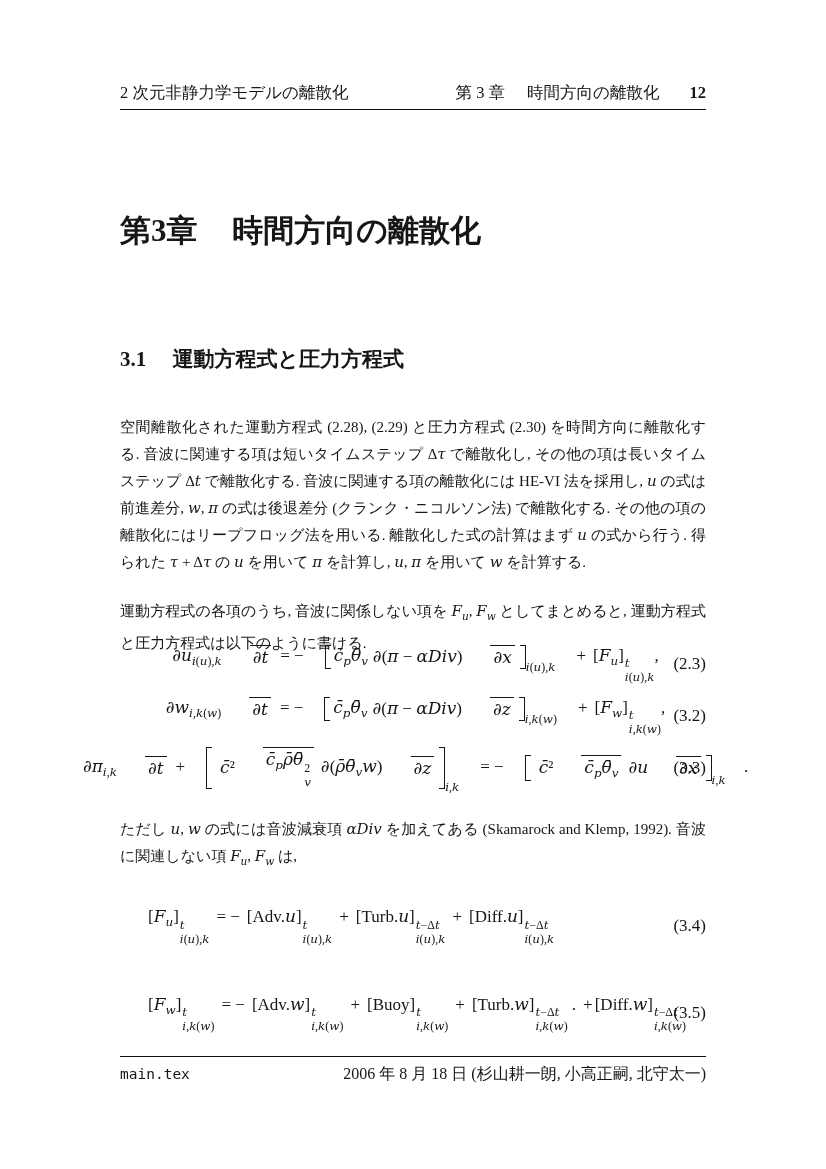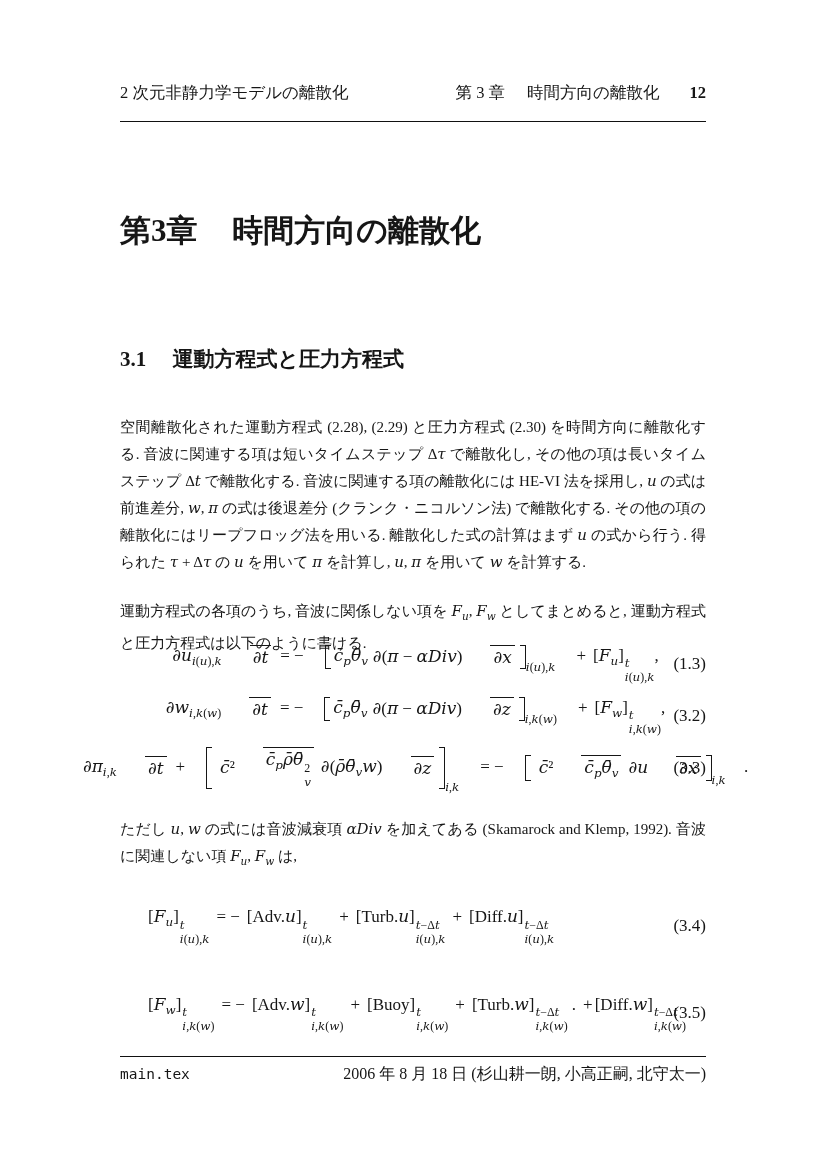--- a/index.html
+++ b/index.html
@@ -5,21 +5,21 @@
   html,body { margin:0; padding:0; background:#e8e8e8; }
   .page {
     position:relative; width:826px; height:1169px; margin:0 auto;
     background:#ffffff; color:#161616; overflow:hidden;
     font-family:"Liberation Serif","DejaVu Serif",serif;
   }
   
   .hdr {
     position:absolute; left:120px; top:82px; width:586px;
     display:flex; justify-content:space-between; align-items:flex-end;
-    font-size:16.5px; border-bottom:1.6px solid #111; padding-bottom:17px;gap:20px;
+    font-size:16.5px; border-bottom:1.6px solid #111; padding-bottom:5px;gap:20px;
   }
   .hdr-right { display:flex; align-items:baseline; }
   .hdr-chaplabel { margin-right:22px; }
   .hdr-pagenum { margin-left:30px; font-weight:bold; }
   
   .chapter {
     position:absolute; left:120px; top:210px;
     font-size:31px; font-weight:bold;
   }
   .chapter .gap { margin-left:27px; }
@@ -106,21 +106,21 @@
             <span class="fr">
               <span class="n"><i>∂</i>(<i>π</i> − <i>αDiv</i>)</span>
               <span class="d"><i>∂x</i></span>
             </span>
             <span class="rb"></span>
             <span class="gs"><i>i</i>(<i>u</i>),<i>k</i></span>
           </span><span class="mo">+</span><span class="run">[<i>F<sub>u</sub></i>]</span><span class="ss">
             <span><i>t</i></span>
             <span><i>i</i>(<i>u</i>),<i>k</i></span>
           </span>,</span>
-      <span class="eqnum">(1.3)</span>
+      <span class="eqnum">(2.3)</span>
     </div>
     <div class="eq">
       <span class="ebody"><span class="fr">
             <span class="n"><i>∂w</i><sub><i>i</i>,<i>k</i>(<i>w</i>)</sub></span>
             <span class="d"><i>∂t</i></span>
           </span><span class="mo">= −</span><span class="g">
             <span class="lb"></span>
             <span class="run"><i>c̄</i><sub><i>p</i></sub><i>θ̄</i><sub><i>v</i></sub></span>
             <span class="fr">
               <span class="n"><i>∂</i>(<i>π</i> − <i>αDiv</i>)</span>

